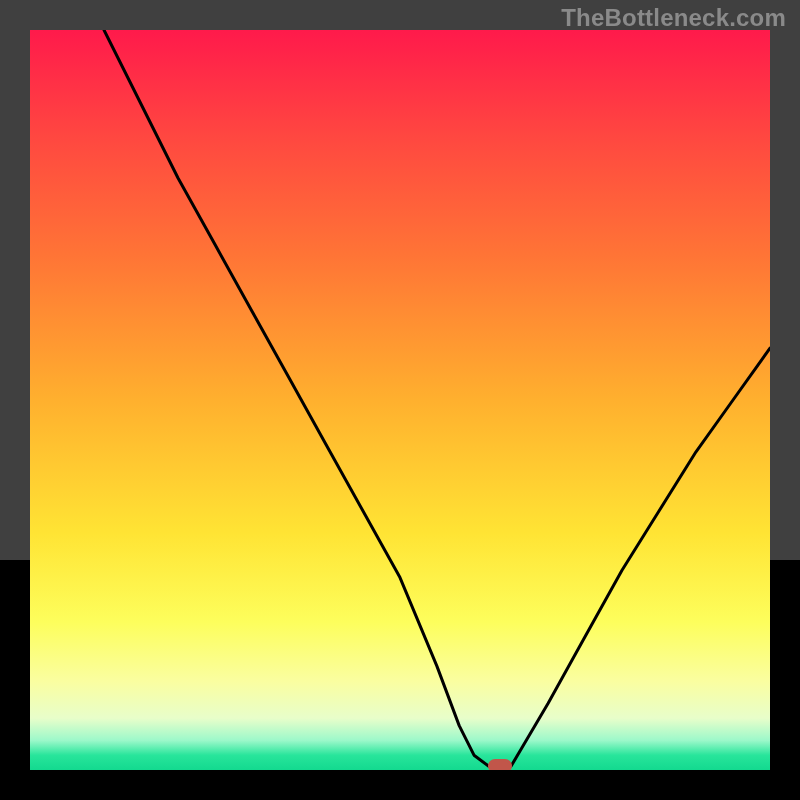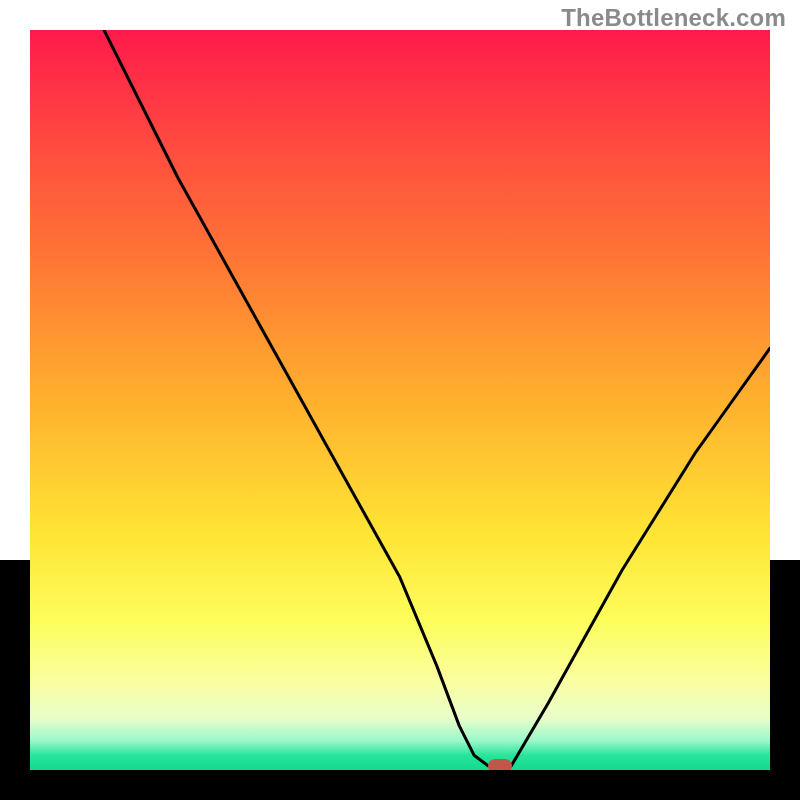--- a/index.html
+++ b/index.html
@@ -7,21 +7,21 @@
     padding: 0;
     width: 800px;
     height: 800px;
     background: #000;
     overflow: hidden;
   }
   .stage {
     position: relative;
     width: 800px;
     height: 560px;
-    background: #ffffff;
+    background: #404040;
   }
   .plot {
     position: absolute;
     left: 30px;
     top: 30px;
     width: 740px;
     height: 740px;
     overflow: hidden;
   }
   .gradient {

